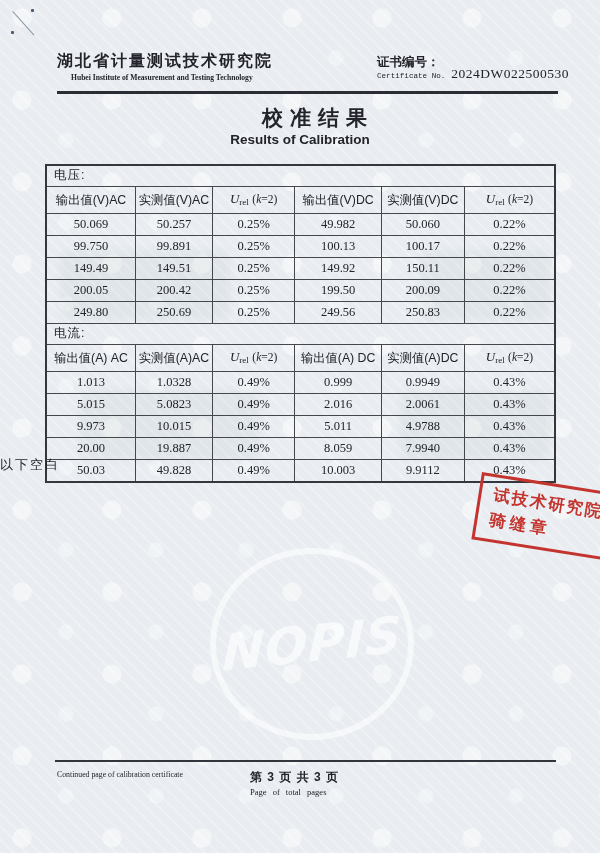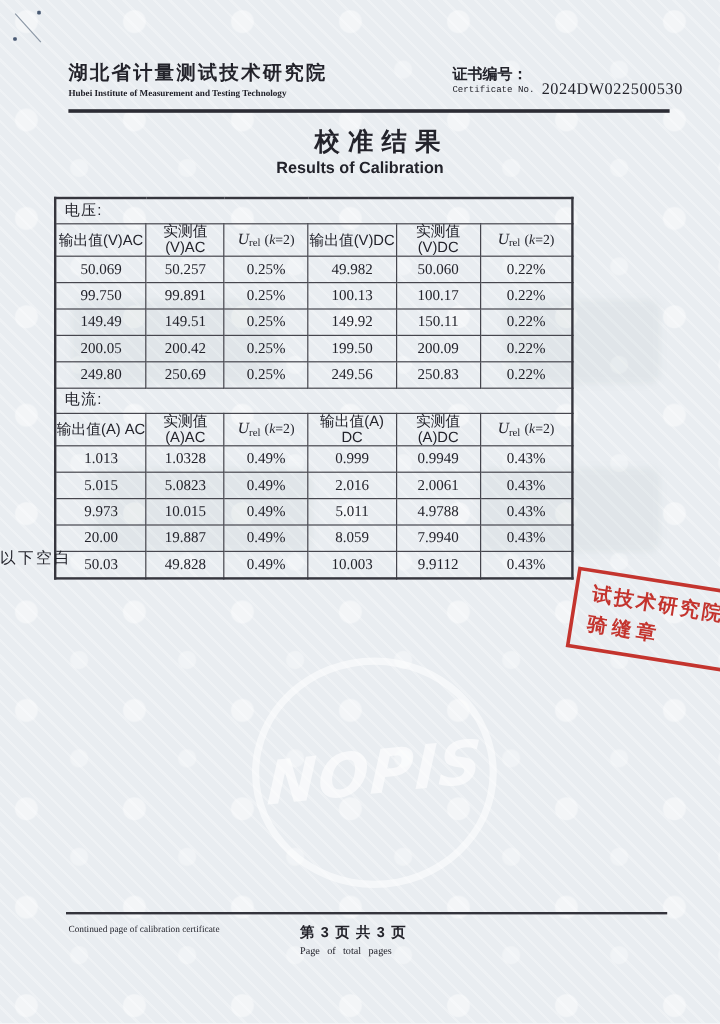--- a/index.html
+++ b/index.html
@@ -26,34 +26,34 @@
   
   .ghost{position:absolute;background:rgba(150,170,168,0.10);filter:blur(3px);border-radius:10px;}
   .ghost.g1{left:60px;top:250px;width:170px;height:70px;}
   .ghost.g2{left:420px;top:250px;width:130px;height:70px;}
   .ghost.g3{left:80px;top:390px;width:180px;height:70px;}
   .ghost.g4{left:400px;top:390px;width:150px;height:70px;}
 
   
   .inst{position:absolute;left:57px;top:51px;}
   .inst-cn{font-size:16px;font-weight:bold;letter-spacing:2px;}
-  .inst-en{font-size:7.6px;font-weight:bold;margin-top:1px;font-family:"Liberation Serif",serif;}
+  .inst-en{font-size:7.6px;font-weight:bold;margin-top:1px;font-family:"Liberation Serif",serif;margin-left:14px;}
   .cert{position:absolute;left:377px;top:54px;}
   .cert-row{display:flex;align-items:flex-start;}
   .cert-cn{font-size:12.5px;font-weight:bold;}
   .cert-en{font-size:7.6px;font-family:Liberation Mono, monospace;margin-top:1px;}
   .cert-no{font-size:13.5px;font-family:"Liberation Serif",serif;margin-left:6px;margin-top:12px;letter-spacing:0.5px;}
   .header-rule{position:absolute;left:57px;top:91px;width:501px;height:3px;background:#2c2c34;}
 
   
   .title-cn{position:absolute;left:18px;top:104px;width:100%;text-align:center;font-size:21px;font-weight:bold;letter-spacing:7px;}
   .title-en{position:absolute;left:0;top:132px;width:100%;text-align:center;font-size:13.5px;font-weight:bold;}
 
   
-  table.cal{position:absolute;left:45px;top:164px;width:433px;border-collapse:collapse;table-layout:fixed;}
+  table.cal{position:absolute;left:45px;top:164px;width:511px;border-collapse:collapse;table-layout:fixed;}
   table.cal{border:2px solid #36363e;}
   table.cal td, table.cal th{border:1px solid #46464e;padding:0;line-height:1.05;}
   tbody.sec td{height:20px;text-align:left;padding-left:7px;font-size:12.5px;letter-spacing:1px;}
   tbody.hdr th{height:26px;font-size:12.3px;font-weight:normal;text-align:center;}
   tbody.rows td{height:21px;text-align:center;font-size:12.5px;font-family:"Liberation Serif",serif;}
   .u-sym{font-family:"Liberation Serif",serif;font-style:italic;font-size:13px;}
   .u-sub{font-family:"Liberation Serif",serif;font-size:9px;vertical-align:-2px;}
   .u-k{font-family:"Liberation Serif",serif;font-size:11.5px;}
   .u-ki{font-style:italic;}
 

